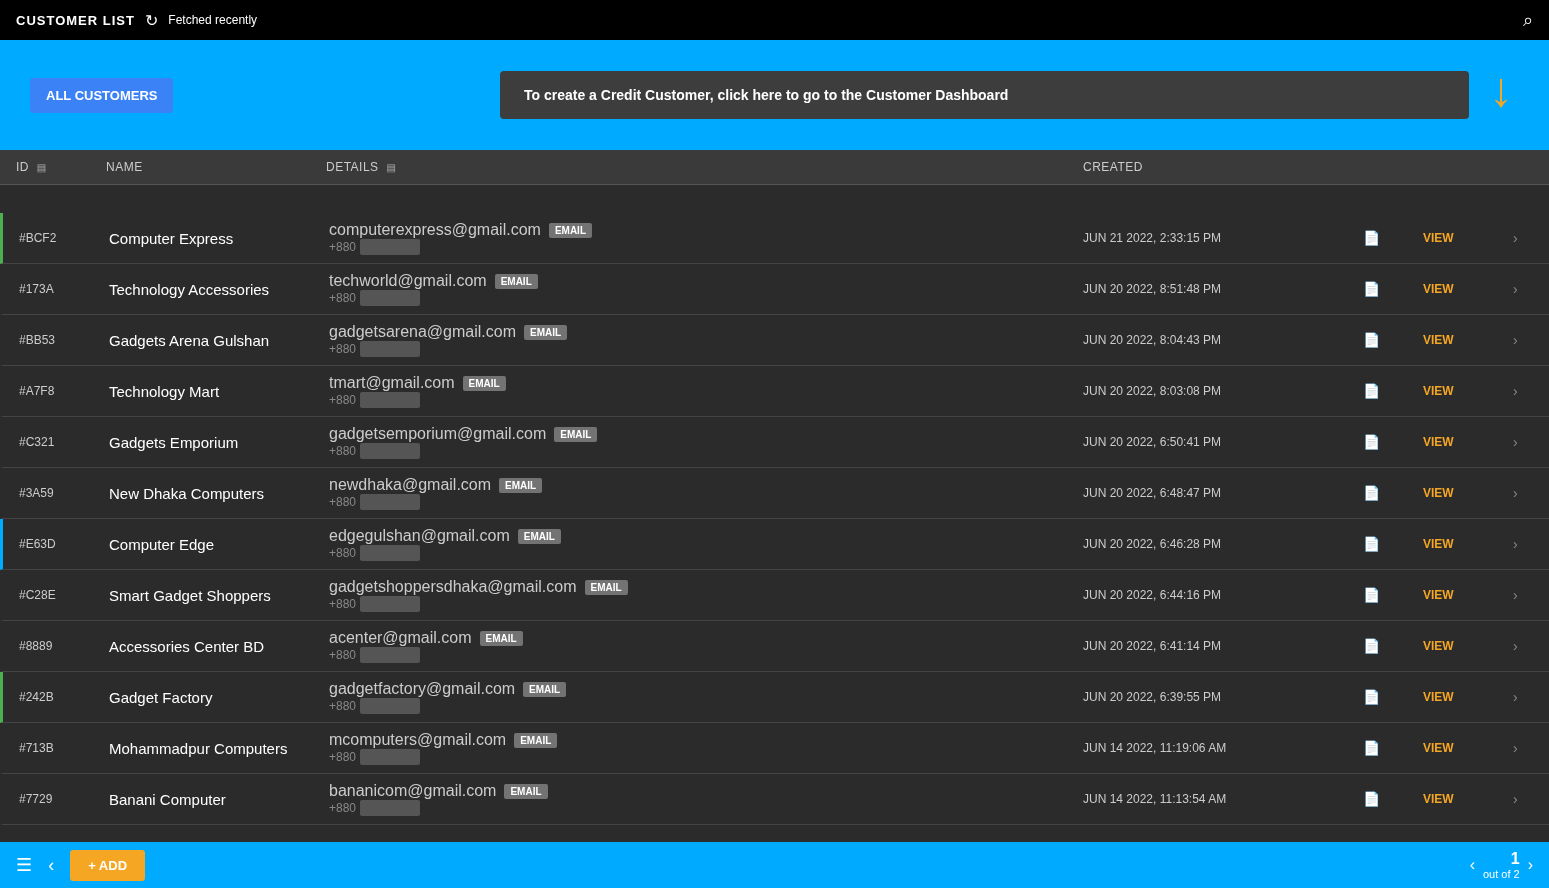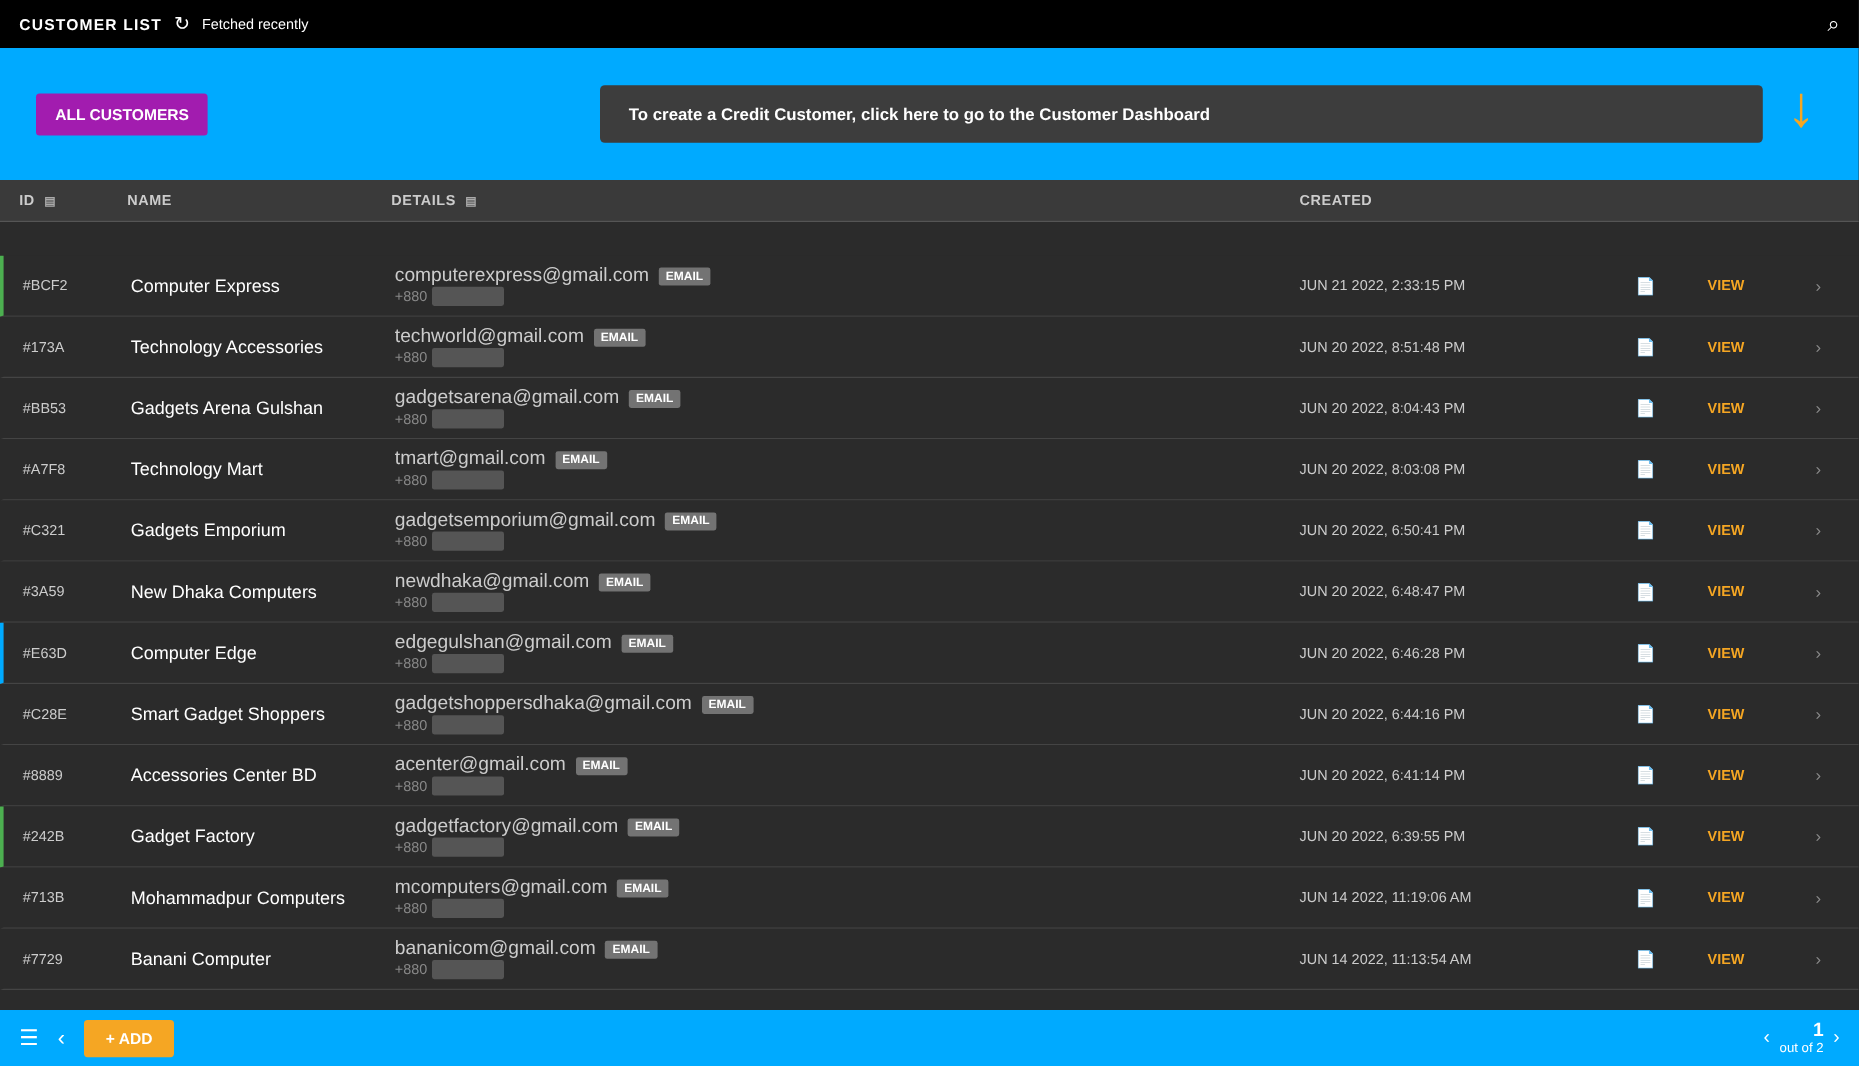--- a/index.html
+++ b/index.html
@@ -31,21 +31,21 @@
       display: flex;
       align-items: center;
       gap: 5px;
     }
     .top-bar-search {
       color: #fff;
       font-size: 18px;
       cursor: pointer;
     }
     .btn-all-customers {
-      background: #a21caf;
+      background: #3b82f6;
       color: #fff;
       border: none;
       padding: 10px 16px;
       font-size: 13px;
       font-weight: bold;
       cursor: pointer;
       margin: 0 20px;
       border-radius: 3px;
       white-space: nowrap;
     }
@@ -80,21 +80,21 @@
     }
 
     
     .table-header {
       background: #3a3a3a;
       display: grid;
       grid-template-columns: 90px 220px 1fr 280px 60px 90px 20px;
       padding: 10px 16px;
       color: #ccc;
       font-size: 12px;
-      font-weight: bold;
+      font-weight: normal;
       letter-spacing: 0.5px;
       border-bottom: 1px solid #555;
     }
 
     
     .table-body {
       overflow-y: auto;
       height: calc(888px - 40px - 110px - 38px - 46px);
       margin-top: 28px;
     }

